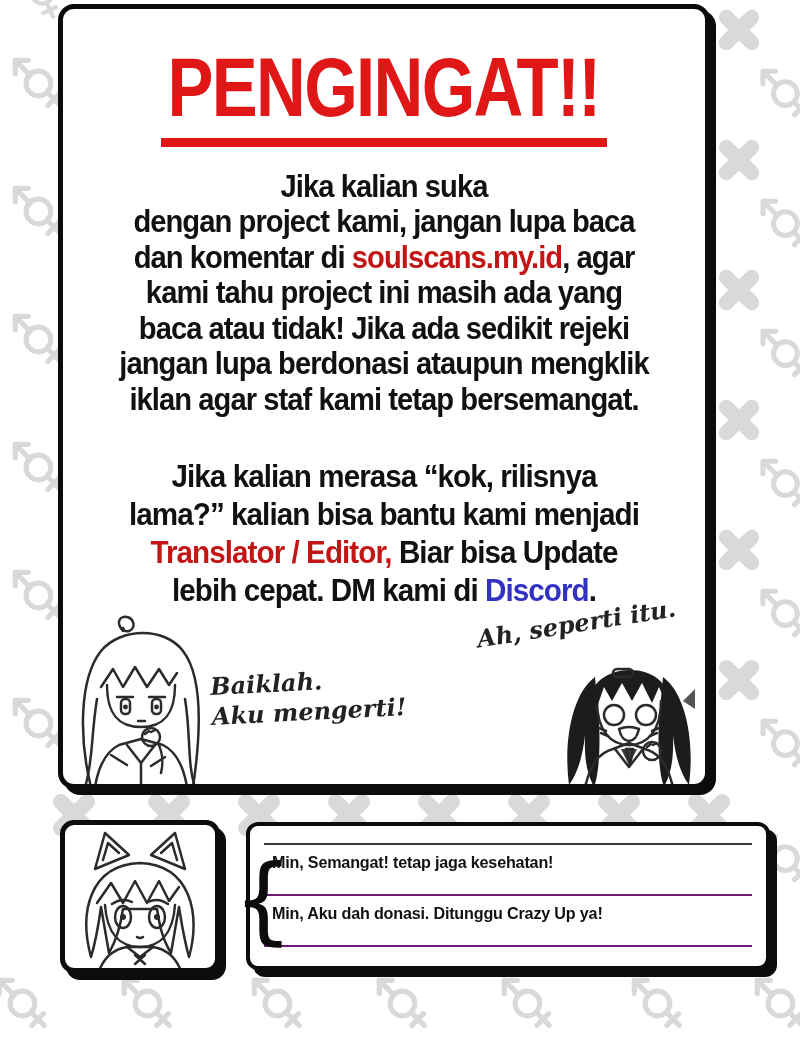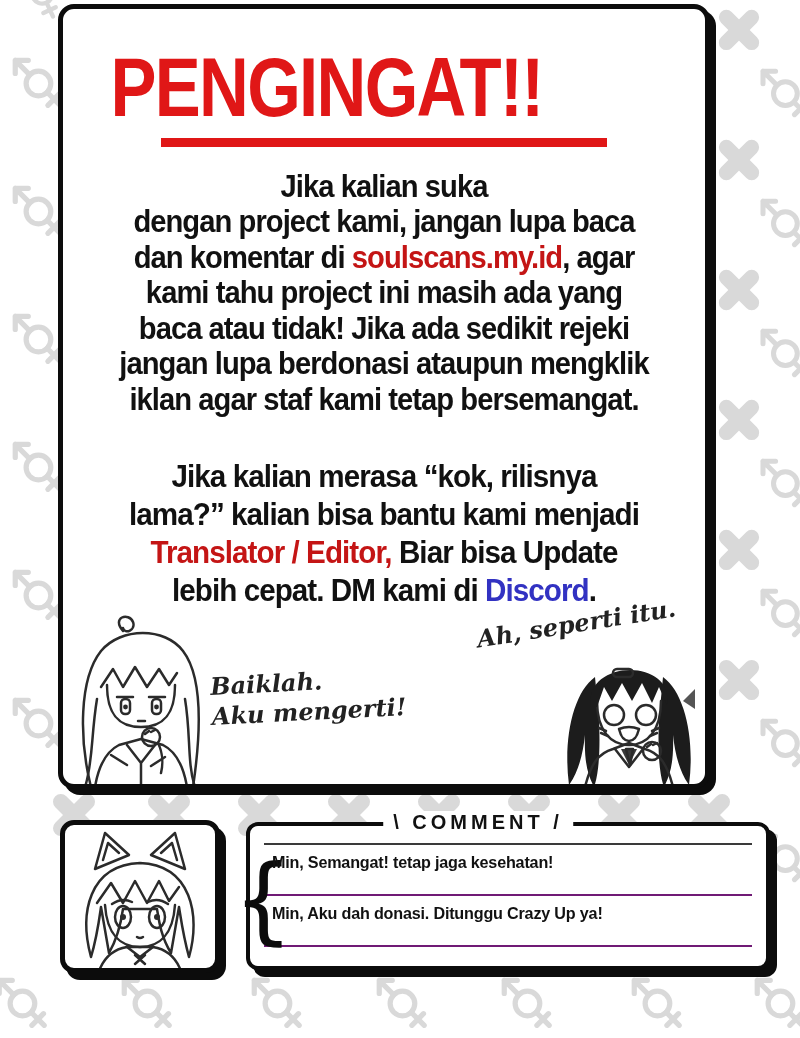--- a/index.html
+++ b/index.html
@@ -11,21 +11,21 @@
   
   #deco { position:absolute; inset:0; z-index:0; }
   .deco { position:absolute; pointer-events:none; }
 
   
   .main-box {
     position:absolute; left:58px; top:4px; width:652px; height:785px;
     background:#ffffff; border:5px solid #0c0c0c; border-radius:16px;
     box-shadow:6px 6px 0 0 #0c0c0c; z-index:2; overflow:hidden;
   }
-  .title-wrap { margin-top:30px; }
+  .title-wrap { text-align:center; margin-top:30px; }
   .title {
     display:inline-block; font-weight:bold; font-size:84px; line-height:1.15;
     letter-spacing:-2px; color:#e01717; transform:scaleX(0.82); transform-origin:50% 50%;
     white-space:nowrap;
   }
   .title-underline { width:446px; height:9px; background:#e01717; margin:2px auto 0; }
   .para {
     text-align:center; font-weight:bold; color:#111;
     transform:scaleX(0.94); transform-origin:50% 0; white-space:nowrap;
   }
@@ -322,20 +322,19 @@
       <circle cx="58" cy="92" r="3" fill="#2b2b2b"></circle>
       <circle cx="92" cy="92" r="3" fill="#2b2b2b"></circle>
       <path class="ln" d="M72 112 q3 2 6 0"></path>
       <path class="ln" d="M34 146 C40 130 50 124 62 122 L88 122 C100 124 110 130 116 146" fill="#e0e0e0"></path>
       <path class="ln" d="M62 122 L75 132 L88 122 M70 130 l10 9 M80 130 l-10 9" stroke-width="1.8"></path>
     </svg>
   </section>
 
   <section class="comment-box">
     <span class="brace">{</span>
-    <div class="comment-label">\ COMMENT /</div>
     <div class="rows">
       <div class="row"><span>Min, Semangat! tetap jaga kesehatan!</span></div>
       <div class="row"><span>Min, Aku dah donasi. Ditunggu Crazy Up ya!</span></div>
     </div>
   </section>
 
 </div>
 
 </body></html>

